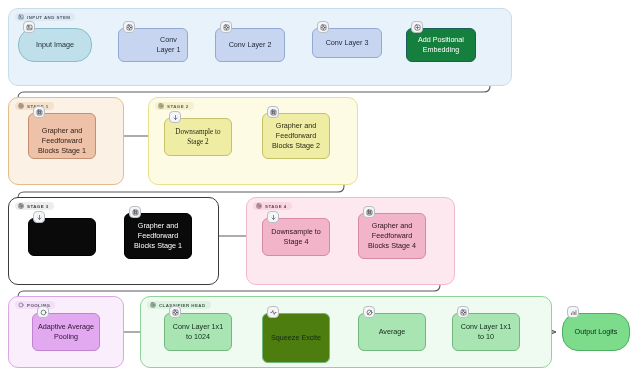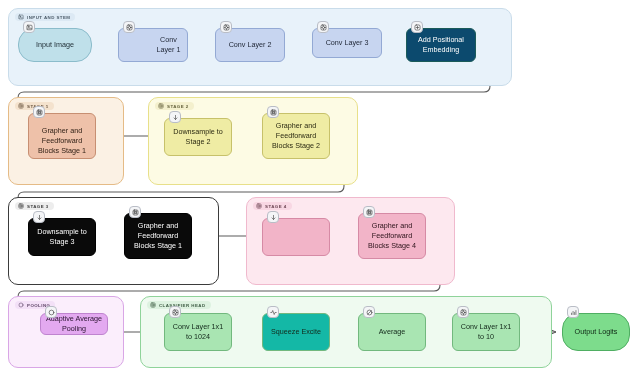--- a/index.html
+++ b/index.html
@@ -211,42 +211,42 @@
       <div class="node" style="left: 312px; top: 28px; width: 70px; height: 30px; background: rgb(199, 213, 240); border: 1px solid rgb(147, 169, 212); color: rgb(29, 36, 51);">
         <span class="node-icon">
           <svg viewBox="0 0 16 16" fill="none" stroke="#4a4a4a" stroke-width="1.5" stroke-linecap="round" stroke-linejoin="round">
             <rect x="2.2" y="2.2" width="11.6" height="11.6" rx="3"></rect>
             <circle cx="8" cy="8" r="2.6"></circle>
             <path d="M8 3.4 L8 4.6 M8 11.4 L8 12.6 M3.4 8 L4.6 8 M11.4 8 L12.6 8"></path>
           </svg>
         </span>
         <span class="lbl">Conv Layer 3</span>
       </div>
-      <div class="node" style="left: 406px; top: 28px; width: 70px; height: 34px; background: #0c4a6e; border: 1px solid rgb(27, 91, 89); color: rgb(255, 255, 255); justify-content: center;">
+      <div class="node" style="left: 406px; top: 28px; width: 70px; height: 34px; background: #15803d; border: 1px solid rgb(27, 91, 89); color: rgb(255, 255, 255); justify-content: center;">
         <span class="node-icon">
           <svg viewBox="0 0 16 16" fill="none" stroke="#4a4a4a" stroke-width="1.5" stroke-linecap="round" stroke-linejoin="round">
             <rect x="2.2" y="2.2" width="11.6" height="11.6" rx="3"></rect>
             <path d="M8 5.2 L8 10.8 M5.2 8 L10.8 8"></path>
           </svg>
         </span>
         <span class="lbl">Add Positional Embedding</span>
       </div>
       <div class="node" style="left: 28px; top: 113px; width: 68px; height: 46px; background: rgb(238, 193, 169); border: 1px solid rgb(199, 143, 114); color: rgb(43, 28, 18); align-items: flex-end;">
         <span class="node-icon">
           <svg viewBox="0 0 16 16" fill="none" stroke="#4a4a4a" stroke-width="1.5" stroke-linecap="round" stroke-linejoin="round">
             <rect x="2.2" y="2.2" width="11.6" height="11.6" rx="3"></rect>
             <rect x="4.6" y="4.6" width="2.6" height="2.6" rx="0.5"></rect>
             <rect x="8.8" y="4.6" width="2.6" height="2.6" rx="0.5"></rect>
             <rect x="4.6" y="8.8" width="2.6" height="2.6" rx="0.5"></rect>
             <rect x="8.8" y="8.8" width="2.6" height="2.6" rx="0.5"></rect>
           </svg>
         </span>
         <span class="lbl">Grapher and Feedforward Blocks Stage 1</span>
       </div>
-      <div class="node" style="left: 164px; top: 118px; width: 68px; height: 38px; background: rgb(239, 236, 164); border: 1px solid rgb(199, 193, 106); color: rgb(43, 42, 18);">
+      <div class="node" style="left: 164px; top: 118px; width: 68px; height: 38px; background: rgb(239, 236, 164); border: 1px solid rgb(199, 193, 106); color: rgb(43, 42, 18); font-family: Liberation Serif, serif;">
         <span class="node-icon">
           <svg viewBox="0 0 16 16" fill="none" stroke="#4a4a4a" stroke-width="1.5" stroke-linecap="round" stroke-linejoin="round">
             <path d="M8 3.2 L8 12.4 M4.6 9 L8 12.6 L11.4 9"></path>
           </svg>
         </span>
         <span class="lbl">Downsample to Stage 2</span>
       </div>
       <div class="node" style="left: 262px; top: 113px; width: 68px; height: 46px; background: rgb(239, 236, 164); border: 1px solid rgb(199, 193, 106); color: rgb(43, 42, 18);">
         <span class="node-icon">
           <svg viewBox="0 0 16 16" fill="none" stroke="#4a4a4a" stroke-width="1.5" stroke-linecap="round" stroke-linejoin="round">
@@ -258,72 +258,72 @@
           </svg>
         </span>
         <span class="lbl">Grapher and Feedforward Blocks Stage 2</span>
       </div>
       <div class="node" style="left: 28px; top: 218px; width: 68px; height: 38px; background: rgb(10, 10, 10); border: 1px solid rgb(0, 0, 0); color: rgb(255, 255, 255);">
         <span class="node-icon">
           <svg viewBox="0 0 16 16" fill="none" stroke="#4a4a4a" stroke-width="1.5" stroke-linecap="round" stroke-linejoin="round">
             <path d="M8 3.2 L8 12.4 M4.6 9 L8 12.6 L11.4 9"></path>
           </svg>
         </span>
-        <span class="lbl">Downsample to Stage 3</span>
       </div>
       <div class="node" style="left: 124px; top: 213px; width: 68px; height: 46px; background: rgb(10, 10, 10); border: 1px solid rgb(0, 0, 0); color: rgb(255, 255, 255);">
         <span class="node-icon">
           <svg viewBox="0 0 16 16" fill="none" stroke="#4a4a4a" stroke-width="1.5" stroke-linecap="round" stroke-linejoin="round">
             <rect x="2.2" y="2.2" width="11.6" height="11.6" rx="3"></rect>
             <rect x="4.6" y="4.6" width="2.6" height="2.6" rx="0.5"></rect>
             <rect x="8.8" y="4.6" width="2.6" height="2.6" rx="0.5"></rect>
             <rect x="4.6" y="8.8" width="2.6" height="2.6" rx="0.5"></rect>
             <rect x="8.8" y="8.8" width="2.6" height="2.6" rx="0.5"></rect>
           </svg>
         </span>
         <span class="lbl">Grapher and Feedforward Blocks Stage 1</span>
       </div>
       <div class="node" style="left: 262px; top: 218px; width: 68px; height: 38px; background: rgb(242, 180, 200); border: 1px solid rgb(214, 138, 165); color: rgb(43, 18, 25);">
         <span class="node-icon">
           <svg viewBox="0 0 16 16" fill="none" stroke="#4a4a4a" stroke-width="1.5" stroke-linecap="round" stroke-linejoin="round">
             <path d="M8 3.2 L8 12.4 M4.6 9 L8 12.6 L11.4 9"></path>
           </svg>
         </span>
+        <span class="lbl">Downsample to Stage 4</span>
       </div>
       <div class="node" style="left: 358px; top: 213px; width: 68px; height: 46px; background: rgb(242, 180, 200); border: 1px solid rgb(214, 138, 165); color: rgb(43, 18, 25);">
         <span class="node-icon">
           <svg viewBox="0 0 16 16" fill="none" stroke="#4a4a4a" stroke-width="1.5" stroke-linecap="round" stroke-linejoin="round">
             <rect x="2.2" y="2.2" width="11.6" height="11.6" rx="3"></rect>
             <rect x="4.6" y="4.6" width="2.6" height="2.6" rx="0.5"></rect>
             <rect x="8.8" y="4.6" width="2.6" height="2.6" rx="0.5"></rect>
             <rect x="4.6" y="8.8" width="2.6" height="2.6" rx="0.5"></rect>
             <rect x="8.8" y="8.8" width="2.6" height="2.6" rx="0.5"></rect>
           </svg>
         </span>
         <span class="lbl">Grapher and Feedforward Blocks Stage 4</span>
       </div>
-      <div class="node" style="left: 40px; top: 313px; width: 68px; height: 22px; background: rgb(227, 169, 240); border: 1px solid rgb(191, 131, 207); color: rgb(42, 20, 48);">
+      <div class="node" style="left: 32px; top: 313px; width: 68px; height: 38px; background: rgb(227, 169, 240); border: 1px solid rgb(191, 131, 207); color: rgb(42, 20, 48);">
         <span class="node-icon">
           <svg viewBox="0 0 16 16" fill="none" stroke="#4a4a4a" stroke-width="1.5" stroke-linecap="round" stroke-linejoin="round">
             <circle cx="8" cy="8" r="5.4"></circle>
           </svg>
         </span>
         <span class="lbl">Adaptive Average Pooling</span>
       </div>
       <div class="node" style="left: 164px; top: 313px; width: 68px; height: 38px; background: rgb(169, 229, 178); border: 1px solid rgb(114, 184, 126); color: rgb(18, 40, 26);">
         <span class="node-icon">
           <svg viewBox="0 0 16 16" fill="none" stroke="#4a4a4a" stroke-width="1.5" stroke-linecap="round" stroke-linejoin="round">
             <rect x="2.2" y="2.2" width="11.6" height="11.6" rx="3"></rect>
             <circle cx="8" cy="8" r="2.6"></circle>
             <path d="M8 3.4 L8 4.6 M8 11.4 L8 12.6 M3.4 8 L4.6 8 M11.4 8 L12.6 8"></path>
           </svg>
         </span>
         <span class="lbl">Conv Layer 1x1 to 1024</span>
       </div>
-      <div class="node" style="left: 262px; top: 313px; width: 68px; height: 38px; background: #14b8a6; border: 1px solid rgb(114, 184, 126); color: rgb(18, 40, 26);">
+      <div class="node" style="left: 262px; top: 313px; width: 68px; height: 50px; background: #4d7c0f; border: 1px solid rgb(114, 184, 126); color: rgb(18, 40, 26);">
         <span class="node-icon">
           <svg viewBox="0 0 16 16" fill="none" stroke="#4a4a4a" stroke-width="1.5" stroke-linecap="round" stroke-linejoin="round">
             <path d="M1.8 8 H4.4 L6.2 3.4 L9.6 12.6 L11.4 8 H14.2"></path>
           </svg>
         </span>
         <span class="lbl">Squeeze Excite</span>
       </div>
       <div class="node" style="left: 358px; top: 313px; width: 68px; height: 38px; background: rgb(169, 229, 178); border: 1px solid rgb(114, 184, 126); color: rgb(18, 40, 26);">
         <span class="node-icon">
           <svg viewBox="0 0 16 16" fill="none" stroke="#4a4a4a" stroke-width="1.5" stroke-linecap="round" stroke-linejoin="round">

